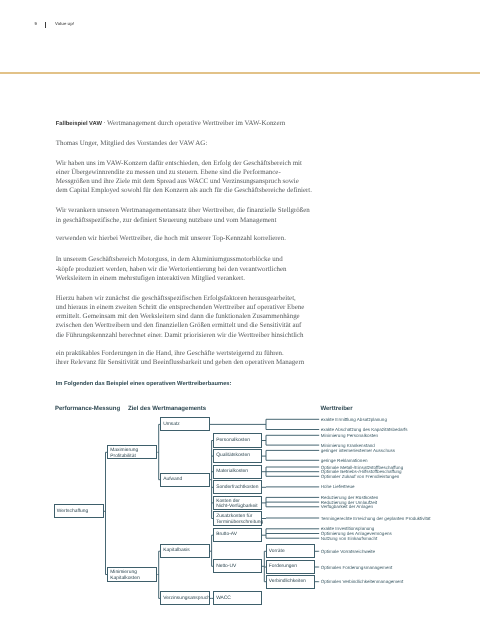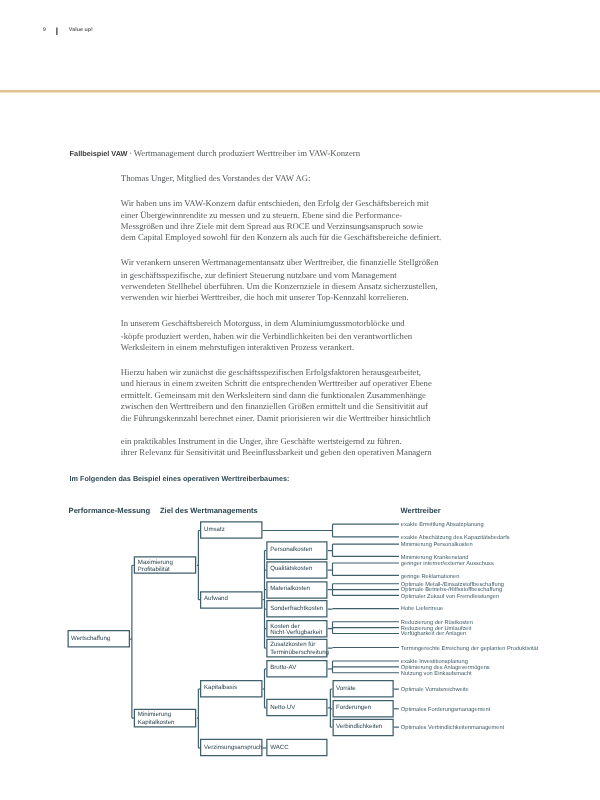--- a/index.html
+++ b/index.html
@@ -12,21 +12,21 @@
 
   .runhead{position:absolute;left:0;top:0;width:480px;height:640px;}
   .runhead span{position:absolute;font-family:"Liberation Sans",sans-serif;
                 font-weight:700;font-size:4.3px;line-height:6px;white-space:nowrap;color:#6a6a6a;}
   .runhead .pn{left:34.4px;top:21.0px;}
   .runhead .sep{left:45.1px;top:21.6px;width:0.9px;height:6.4px;background:#3c3c3c;font-size:0;overflow:hidden;}
   .runhead .tt{left:55.1px;top:21.0px;}
 
   .rule{position:absolute;left:0;top:72.4px;width:480px;height:1.35px;background:#e2c288;}
 
-  .bl{position:absolute;font-size:6.95px;line-height:9.25px;color:#55595b;white-space:nowrap;word-spacing:-0.04px;margin-left:41px;}
+  .bl{position:absolute;font-size:6.95px;line-height:9.25px;color:#55595b;white-space:nowrap;word-spacing:-0.04px;}
   .lead{position:absolute;font-size:6.95px;line-height:9.25px;white-space:nowrap;color:#55595b;word-spacing:-0.04px;}
   .lead b{font-family:"Liberation Sans",sans-serif;font-weight:700;font-size:5.85px;color:#3a3a3a;}
 
   .figintro{position:absolute;font-family:"Liberation Sans",sans-serif;font-weight:700;
             font-size:5.78px;line-height:8px;color:#2f4a54;white-space:nowrap;}
 
   .colhead{position:absolute;font-family:"Liberation Sans",sans-serif;font-weight:700;
            font-size:6.05px;line-height:8px;color:#2c4650;white-space:nowrap;}
 
   svg.wires{position:absolute;left:0;top:0;width:480px;height:640px;}
@@ -47,42 +47,41 @@
 <div class="page">
 
   <div class="runhead">
       <span class="pn">9</span>
       <span class="sep">|</span>
       <span class="tt">Value up!</span>
     </div>
 
   <div class="rule"></div>
 
-  <div class="lead" style="left:55.70px;top:119.43px"><b>Fallbeispiel VAW</b><span> · Wertmanagement durch produziert Werttreiber im VAW-Konzern</span></div>
+  <div class="lead" style="left:55.70px;top:119.43px"><b>Fallbeispiel VAW</b><span> · Wertmanagement durch operative Werttreiber im VAW-Konzern</span></div>
 
   <div class="bl" style="left:55.70px;top:139.03px">Thomas Unger, Mitglied des Vorstandes der VAW AG:</div>
 
     <div class="bl" style="left:55.70px;top:158.53px">Wir haben uns im VAW-Konzern dafür entschieden, den Erfolg der Geschäftsbereich mit</div>
     <div class="bl" style="left:55.70px;top:167.78px">einer Übergewinnrendite zu messen und zu steuern. Ebene sind die Performance-</div>
-    <div class="bl" style="left:55.70px;top:177.03px">Messgrößen und ihre Ziele mit dem Spread aus ROCE und Verzinsungsanspruch sowie</div>
+    <div class="bl" style="left:55.70px;top:177.03px">Messgrößen und ihre Ziele mit dem Spread aus WACC und Verzinsungsanspruch sowie</div>
     <div class="bl" style="left:55.70px;top:186.28px">dem Capital Employed sowohl für den Konzern als auch für die Geschäftsbereiche definiert.</div>
     <div class="bl" style="left:55.70px;top:206.43px">Wir verankern unseren Wertmanagementansatz über Werttreiber, die finanzielle Stellgrößen</div>
     <div class="bl" style="left:55.70px;top:215.68px">in geschäftsspezifische, zur definiert Steuerung nutzbare und vom Management</div>
-    <div class="bl" style="left:55.70px;top:224.93px">verwendeten Stellhebel überführen. Um die Konzernziele in diesem Ansatz sicherzustellen,</div>
     <div class="bl" style="left:55.70px;top:234.18px">verwenden wir hierbei Werttreiber, die hoch mit unserer Top-Kennzahl korrelieren.</div>
     <div class="bl" style="left:55.70px;top:255.33px">In unserem Geschäftsbereich Motorguss, in dem Aluminiumgussmotorblöcke und</div>
-    <div class="bl" style="left:55.70px;top:264.58px">-köpfe produziert werden, haben wir die Verbindlichkeiten bei den verantwortlichen</div>
-    <div class="bl" style="left:55.70px;top:273.83px">Werksleitern in einem mehrstufigen interaktiven Prozess verankert.</div>
+    <div class="bl" style="left:55.70px;top:264.58px">-köpfe produziert werden, haben wir die Wertorientierung bei den verantwortlichen</div>
+    <div class="bl" style="left:55.70px;top:273.83px">Werksleitern in einem mehrstufigen interaktiven Mitglied verankert.</div>
     <div class="bl" style="left:55.70px;top:293.73px">Hierzu haben wir zunächst die geschäftsspezifischen Erfolgsfaktoren herausgearbeitet,</div>
     <div class="bl" style="left:55.70px;top:302.98px">und hieraus in einem zweiten Schritt die entsprechenden Werttreiber auf operativer Ebene</div>
     <div class="bl" style="left:55.70px;top:312.23px">ermittelt. Gemeinsam mit den Werksleitern sind dann die funktionalen Zusammenhänge</div>
     <div class="bl" style="left:55.70px;top:321.48px">zwischen den Werttreibern und den finanziellen Größen ermittelt und die Sensitivität auf</div>
     <div class="bl" style="left:55.70px;top:330.73px">die Führungskennzahl berechnet einer. Damit priorisieren wir die Werttreiber hinsichtlich</div>
     <div class="bl" style="left:55.70px;top:358px">ihrer Relevanz für Sensitivität und Beeinflussbarkeit und geben den operativen Managern</div>
-    <div class="bl" style="left:55.70px;top:349.23px">ein praktikables Instrument in die Unger, ihre Geschäfte wertsteigernd zu führen.</div>
+    <div class="bl" style="left:55.70px;top:349.23px">ein praktikables Forderungen in die Hand, ihre Geschäfte wertsteigernd zu führen.</div>
 
   <div class="figintro" style="left:55.70px;top:380.40px">Im Folgenden das Beispiel eines operativen Werttreiberbaumes:</div>
 
   <div class="colhead" style="left:54.9px;top:404.50px">Performance-Messung</div>
   <div class="colhead" style="left:128.0px;top:404.50px">Ziel des Wertmanagements</div>
   <div class="colhead" style="left:320.4px;top:404.50px">Werttreiber</div>
 
   <svg class="wires" viewBox="0 0 480 640">
 <line x1="103.5" y1="511.3" x2="105.5" y2="511.3" stroke-width="0.95"></line>
 <line x1="105.5" y1="452.3" x2="105.5" y2="574.5" stroke-width="0.95"></line>

